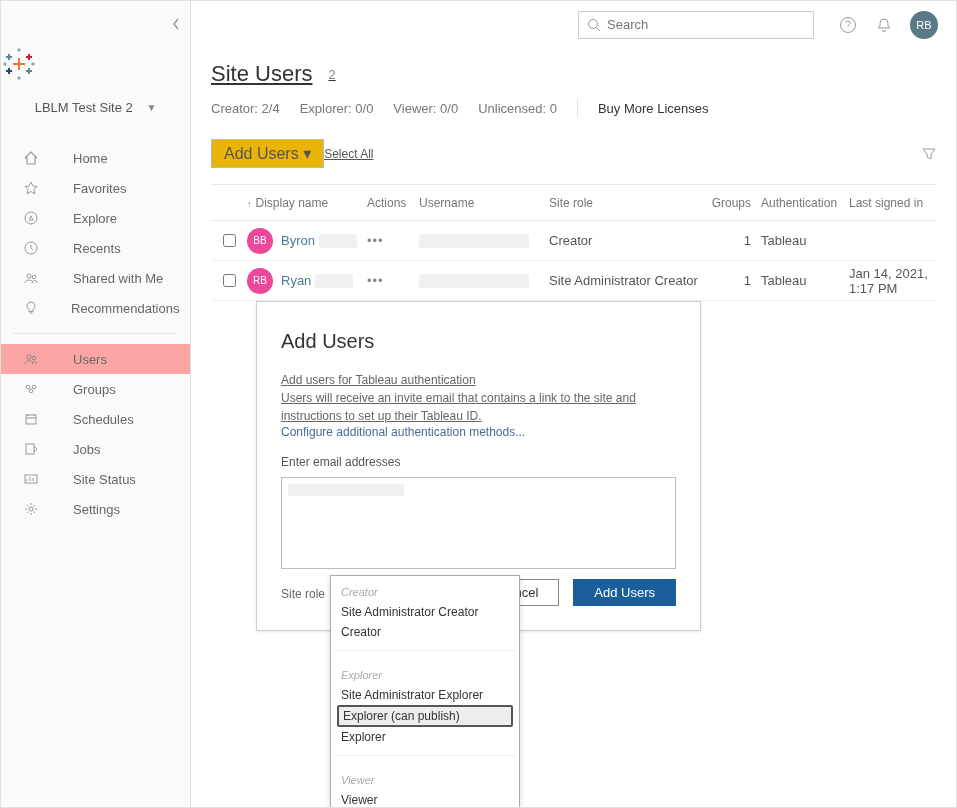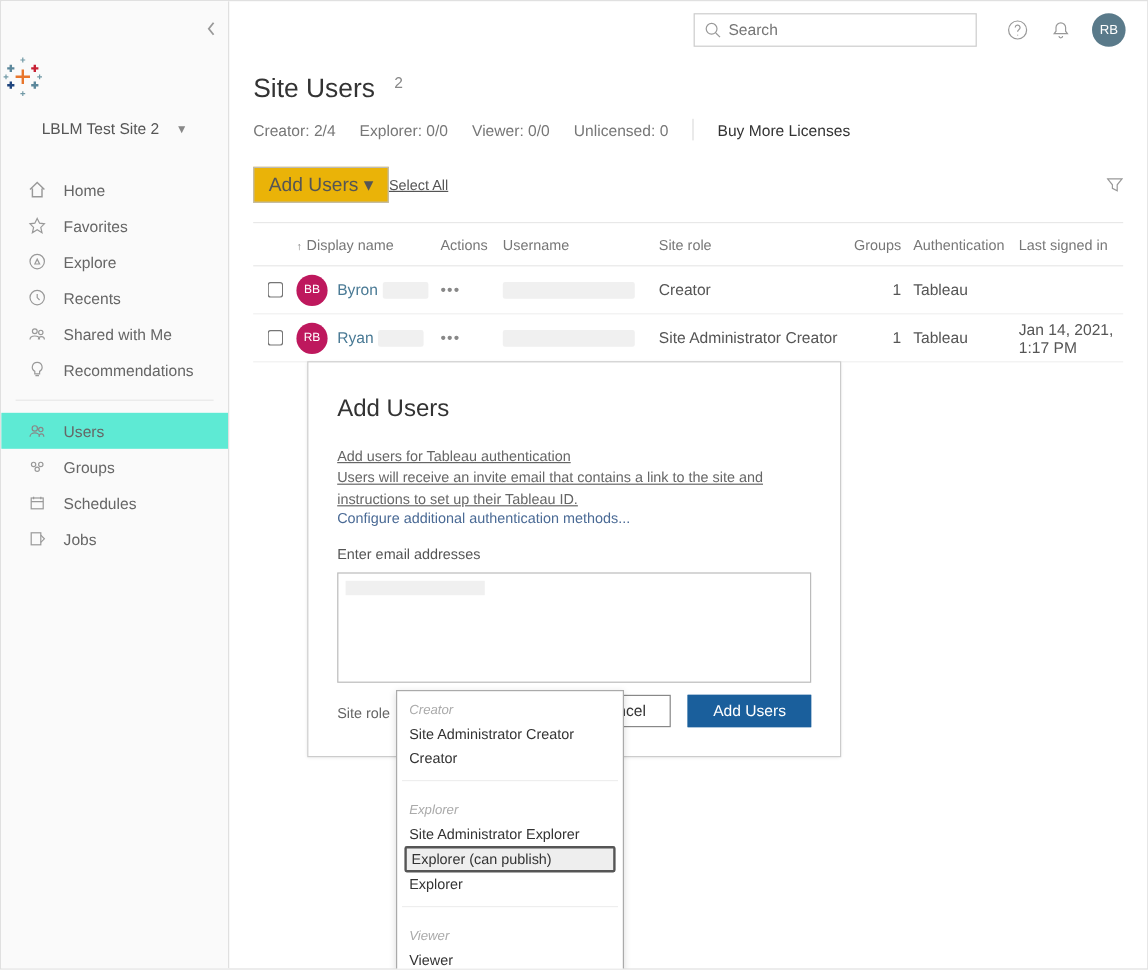--- a/index.html
+++ b/index.html
@@ -5,35 +5,35 @@
   * { box-sizing: border-box; margin: 0; padding: 0; font-family: -apple-system, BlinkMacSystemFont, "Segoe UI", Arial, sans-serif; }
   body { background: #fff; color: #333; font-size: 13px; width: 957px; height: 808px; overflow: hidden; border: 1px solid #e0e0e0; position: relative; }
   
   
   .sidebar { position: absolute; left: 0; top: 0; width: 190px; height: 100%; border-right: 1px solid #e0e0e0; background: #fafafa; }
   .collapse-btn { position: absolute; left: 170px; top: 16px; color: #888; cursor: pointer; }
   .logo-block { text-align: center; padding-top: 45px; }
   .site-name-row { text-align: center; margin-top: 18px; color: #555; font-size: 13px; }
   .site-dd { display: inline-block; margin-left: 10px; color: #888; font-size: 10px; vertical-align: 1px; }
   .nav { margin-top: 28px; }
-  .nav-item { display: flex; align-items: center; padding: 7px 12px 7px 22px; color: #666; cursor: pointer; font-size: 13px; }
-  .nav-item.active { background: #5eead4; }
+  .nav-item { display: flex; align-items: center; padding: 7px 12px 7px 22px; color: #666; cursor: pointer; font-size: 13px; gap: 20px; }
+  .nav-item.active { background: #fca5a5; }
   .nav-item .nicon { width: 18px; text-align: center; margin-right: 12px; color: #999; }
   .nav-divider { border-top: 1px solid #e8e8e8; margin: 10px 12px; }
   
   
   .topbar { position: absolute; left: 190px; right: 0; top: 0; height: 48px; display: flex; align-items: center; justify-content: flex-end; padding-right: 18px; border-bottom: 1px solid transparent; }
   .search-box { width: 236px; border: 1px solid #ccc; height: 28px; display: flex; align-items: center; padding: 0 8px; color: #999; margin-right: 16px; }
   .search-box input { border: none; outline: none; flex: 1; font-size: 13px; color: #555; margin-left: 6px; }
   .top-icon { width: 26px; height: 26px; display: inline-flex; align-items: center; justify-content: center; color: #888; margin: 0 5px; cursor: pointer; }
   .avatar-top { width: 28px; height: 28px; border-radius: 50%; background: #5a7a8a; color: #fff; display: inline-flex; align-items: center; justify-content: center; font-size: 11px; margin-left: 8px; }
   
   
   .main { position: absolute; left: 190px; right: 0; top: 48px; padding: 12px 20px; }
-  .page-title-row { display: flex; align-items: flex-start; }
+  .page-title-row { display: flex; align-items: center; text-decoration: underline; }
   .page-title { font-size: 22px; font-weight: 400; color: #333; }
   .page-subcount { font-size: 13px; color: #888; margin-left: 16px; }
   .stats-row { margin-top: 12px; color: #777; font-size: 13px; display: flex; align-items: center; gap: 20px; }
   .stats-divider { width: 1px; height: 18px; background: #ddd; }
   .buy-link { color: #333; font-weight: 500; }
   
   .toolbar-row { margin-top: 22px; display: flex; align-items: center; }
   .add-users-btn { border: 1px solid #bbb; background: #eab308; padding: 4px 12px; font-size: 16px; color: #555; cursor: pointer; }
   .select-all { color: #555; font-size: 12px; text-decoration: underline; }
   .filter-icon { margin-left: auto; color: #888; cursor: pointer; padding-right: 0px; }
@@ -44,21 +44,21 @@
   .col-check { width: 36px; display: flex; justify-content: center; }
   .col-name { width: 120px; }
   .col-actions { width: 52px; }
   .col-username { width: 130px; }
   .col-role { width: 160px; }
   .col-groups { width: 52px; text-align: right; padding-right: 10px; }
   .col-auth { width: 88px; }
   .col-signed { flex: 1; }
   .sort-arrow { font-size: 9px; margin-right: 4px; }
   .trow { display: flex; align-items: center; height: 40px; border-bottom: 1px solid #f0f0f0; color: #555; font-size: 13px; }
-  .avatar-sm { width: 26px; height: 26px; border-radius: 50%; background: #be185d; color: #fff; display: inline-flex; align-items: center; justify-content: center; font-size: 10px; margin-right: 8px; }
+  .avatar-sm { width: 26px; height: 26px; border-radius: 50%; background: #ec4899; color: #fff; display: inline-flex; align-items: center; justify-content: center; font-size: 10px; margin-right: 8px; }
   .name-link { color: #4a7a95; text-decoration: none; }
   .blur-box { display: inline-block; background: #f0f0f0; height: 14px; border-radius: 2px; vertical-align: middle; }
   .actions-dots { color: #888; cursor: pointer; letter-spacing: 1px; }
   input[type="checkbox"] { width: 13px; height: 13px; }
 
   
   .dialog { position: absolute; left: 255px; top: 300px; width: 445px; border: 1px solid #ccc; background: #fff; box-shadow: 0 1px 3px rgba(0,0,0,0.1); padding: 28px 24px 24px 24px; z-index: 10; }
   .dlg-title { font-size: 20px; color: #333; font-weight: 400; margin-bottom: 18px; }
   .dlg-text { font-size: 12px; color: #666; line-height: 1.5; text-decoration: underline; }
   .dlg-link { color: #4a6a95; font-size: 12px; }
@@ -197,20 +197,38 @@
         <span>Schedules</span>
       </div>
     <div class="nav-item">
         <span class="nicon">
           <svg width="16" height="16" viewBox="0 0 16 16">
             <rect x="3" y="3" width="8" height="10" stroke="#999" fill="none"></rect>
             <path d="M11 5 l3 3 -3 3" stroke="#999" fill="none"></path>
           </svg>
         </span>
         <span>Jobs</span>
+      </div>
+    <div class="nav-item">
+        <span class="nicon">
+          <svg width="16" height="16" viewBox="0 0 16 16">
+            <rect x="2" y="4" width="12" height="8" stroke="#999" fill="none"></rect>
+            <path d="M4 10 v-2 M7 10 v-4 M10 10 v-3" stroke="#999"></path>
+          </svg>
+        </span>
+        <span>Site Status</span>
+      </div>
+    <div class="nav-item">
+        <span class="nicon">
+          <svg width="16" height="16" viewBox="0 0 16 16">
+            <circle cx="8" cy="8" r="2" stroke="#999" fill="none"></circle>
+            <path d="M8 2 v2 M8 12 v2 M2 8 h2 M12 8 h2 M4 4 l1.4 1.4 M10.6 10.6 L12 12 M4 12 l1.4-1.4 M10.6 5.4 L12 4" stroke="#999"></path>
+          </svg>
+        </span>
+        <span>Settings</span>
       </div>
   </div>
 </div>
 
 <div class="topbar">
   <div class="search-box">
     <svg width="14" height="14" viewBox="0 0 14 14">
         <circle cx="6" cy="6" r="4.5" stroke="#999" fill="none"></circle>
         <path d="M9.5 9.5 L13 13" stroke="#999"></path>
       </svg>

